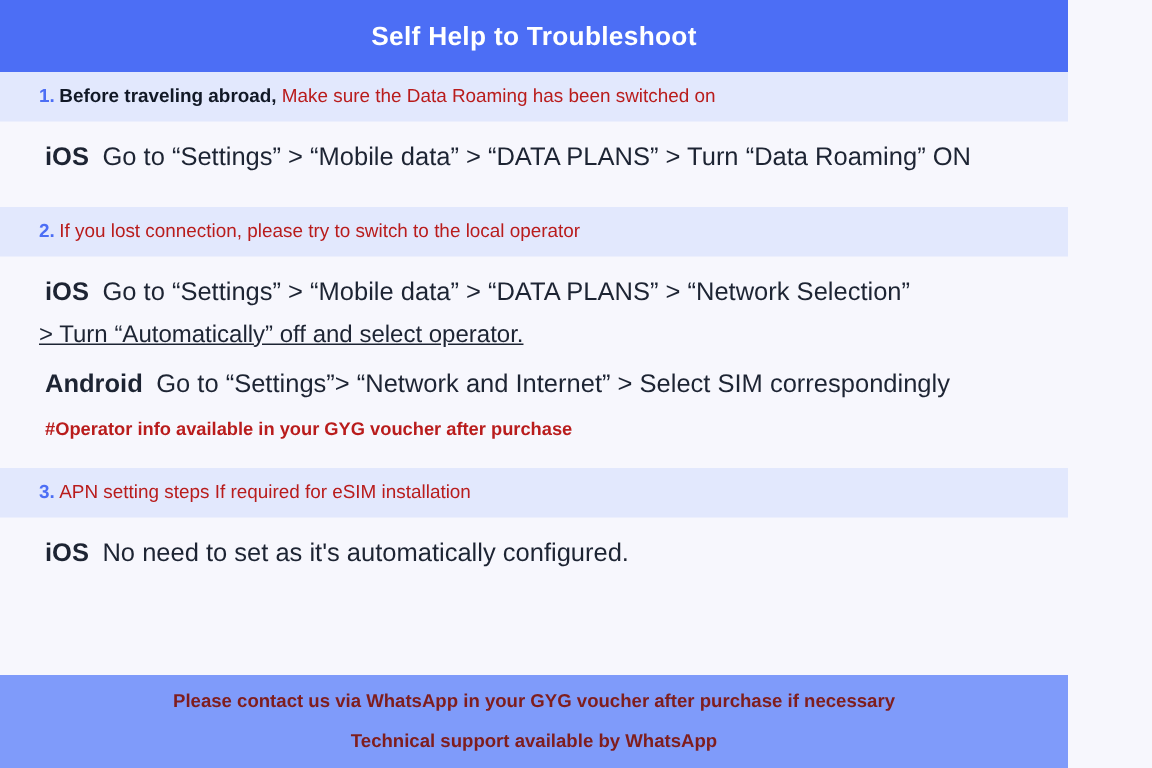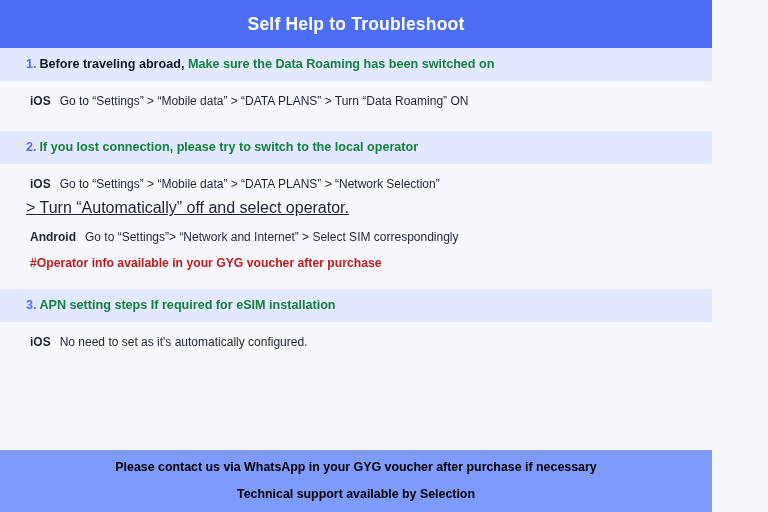--- a/index.html
+++ b/index.html
@@ -59,29 +59,29 @@
   .section-num {
     color: #4c6ef5;
     font-weight: bold;
     margin-right: 3px;
   }
   .section-lead {
     font-weight: 800;
     color: #111826;
   }
   .section-rest {
-    font-weight: bold;
-    color: #15803d;
+    font-weight: normal;
+    color: #b91c1c;
   }
 
   .section-body {
     padding: 11px 26px 6px 30px;
   }
   .row {
-    font-size: 12px;
+    font-size: 17px;
     color: #1d2433;
     line-height: 1.55;
     margin-bottom: 7px;
     white-space: nowrap;
   }
   .row.tight {
     margin-bottom: 3px;
   }
   .row .os {
     font-weight: bold;
@@ -117,21 +117,21 @@
   .footer {
     height: 62px;
     background: #7f9bfa;
     display: flex;
     flex-direction: column;
     align-items: center;
     justify-content: center;
     flex: 0 0 auto;
   }
   .footer-line {
-    color: #000000;
+    color: #7f1d1d;
     font-size: 12.4px;
     font-weight: bold;
     line-height: 1.35;
   }
   .footer-line.second {
     margin-top: 10px;
   }
   .spacer-sm { height: 7px; }
   .spacer-md { height: 11px; }
 </style>
@@ -179,16 +179,16 @@
     <div class="section-body dense">
       <div class="row">
         <span class="os">iOS</span><span>No need to set as it's automatically configured.</span>
       </div>
     </div>
 
   </div>
 
   <div class="footer">
     <div class="footer-line">Please contact us via WhatsApp  in your GYG voucher after purchase if necessary</div>
-    <div class="footer-line second">Technical support available by Selection</div>
+    <div class="footer-line second">Technical support available by WhatsApp</div>
   </div>
 
 </div>
 
 </body></html>

